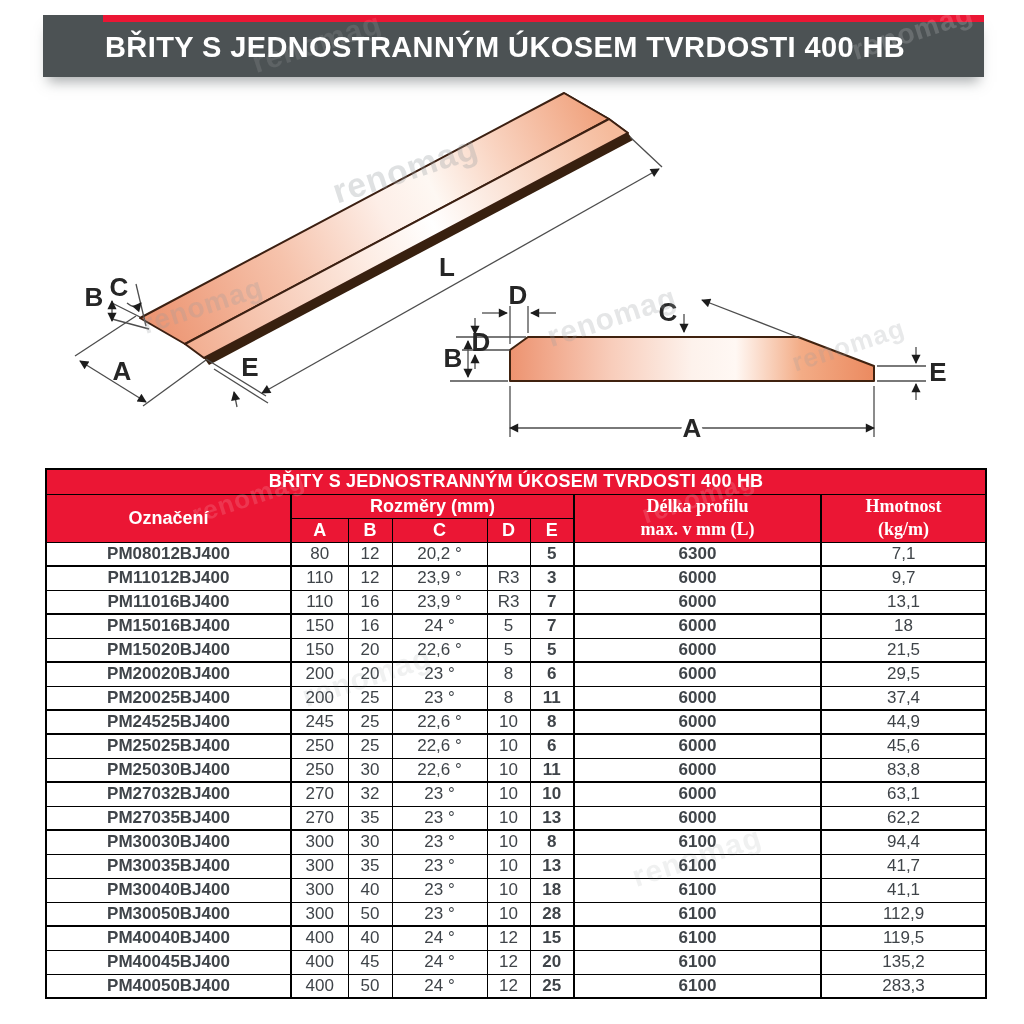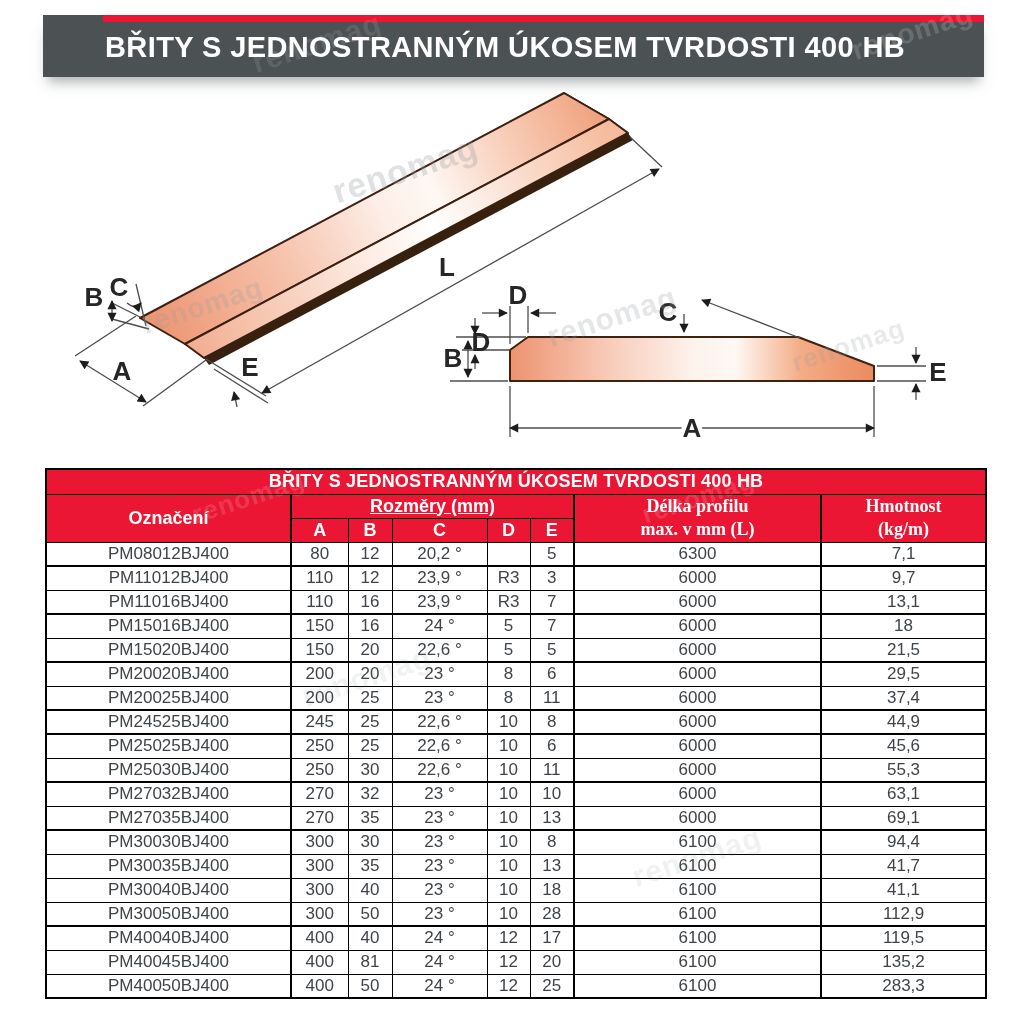--- a/index.html
+++ b/index.html
@@ -30,22 +30,22 @@
                      border-collapse:collapse; table-layout:fixed; background:#fff;
                      border:2px solid #000; }
   .data-table th, .data-table td { border:1px solid #000; text-align:center; vertical-align:middle; padding:0; }
   .data-table thead th { background:var(--accent); color:#fff; font-weight:700; font-size:18px; }
   .t-title { height:25px; letter-spacing:.2px; }
   .hdr-mid th, th.row2 { height:24px; }
   .letters th { height:24px; }
   .two-line { font-size:18px; line-height:1.3;font-family:Liberation Serif, serif; }
   .data-table td { height:24px; font-size:17px; color:var(--txt); }
   tr.group-end td { border-bottom-width:2.5px; }
-  .col-des, .col-e, .col-len { border-right-width:2px !important; }
-  .grp-dims { border-right-width:2px !important;text-decoration:underline; }
+  .col-des, .col-e, .col-len { border-right-width:2px !important;font-weight:bold; }
+  .grp-dims { border-right-width:2px !important; }
 </style>
 </head>
 <body>
 
 <div class="page">
 
   <header class="titlebar">
     <div class="titlebar-stripe"></div>
     <h1>BŘITY S JEDNOSTRANNÝM ÚKOSEM TVRDOSTI 400 HB</h1>
   </header>
@@ -283,41 +283,41 @@
           <td class="col-wt">45,6</td>
         </tr>
         <tr class="group-end">
           <td class="col-des">PM25030BJ400</td>
           <td class="col-a">250</td>
           <td class="col-b">30</td>
           <td class="col-c">22,6 °</td>
           <td class="col-d">10</td>
           <td class="col-e">11</td>
           <td class="col-len">6000</td>
-          <td class="col-wt">55,3</td>
+          <td class="col-wt">83,8</td>
         </tr>
         <tr>
           <td class="col-des">PM27032BJ400</td>
           <td class="col-a">270</td>
           <td class="col-b">32</td>
           <td class="col-c">23 °</td>
           <td class="col-d">10</td>
           <td class="col-e">10</td>
           <td class="col-len">6000</td>
           <td class="col-wt">63,1</td>
         </tr>
         <tr class="group-end">
           <td class="col-des">PM27035BJ400</td>
           <td class="col-a">270</td>
           <td class="col-b">35</td>
           <td class="col-c">23 °</td>
           <td class="col-d">10</td>
           <td class="col-e">13</td>
           <td class="col-len">6000</td>
-          <td class="col-wt">69,1</td>
+          <td class="col-wt">62,2</td>
         </tr>
         <tr>
           <td class="col-des">PM30030BJ400</td>
           <td class="col-a">300</td>
           <td class="col-b">30</td>
           <td class="col-c">23 °</td>
           <td class="col-d">10</td>
           <td class="col-e">8</td>
           <td class="col-len">6100</td>
           <td class="col-wt">94,4</td>
@@ -351,28 +351,28 @@
           <td class="col-e">28</td>
           <td class="col-len">6100</td>
           <td class="col-wt">112,9</td>
         </tr>
         <tr>
           <td class="col-des">PM40040BJ400</td>
           <td class="col-a">400</td>
           <td class="col-b">40</td>
           <td class="col-c">24 °</td>
           <td class="col-d">12</td>
-          <td class="col-e">17</td>
+          <td class="col-e">15</td>
           <td class="col-len">6100</td>
           <td class="col-wt">119,5</td>
         </tr>
         <tr>
           <td class="col-des">PM40045BJ400</td>
           <td class="col-a">400</td>
-          <td class="col-b">81</td>
+          <td class="col-b">45</td>
           <td class="col-c">24 °</td>
           <td class="col-d">12</td>
           <td class="col-e">20</td>
           <td class="col-len">6100</td>
           <td class="col-wt">135,2</td>
         </tr>
         <tr>
           <td class="col-des">PM40050BJ400</td>
           <td class="col-a">400</td>
           <td class="col-b">50</td>

